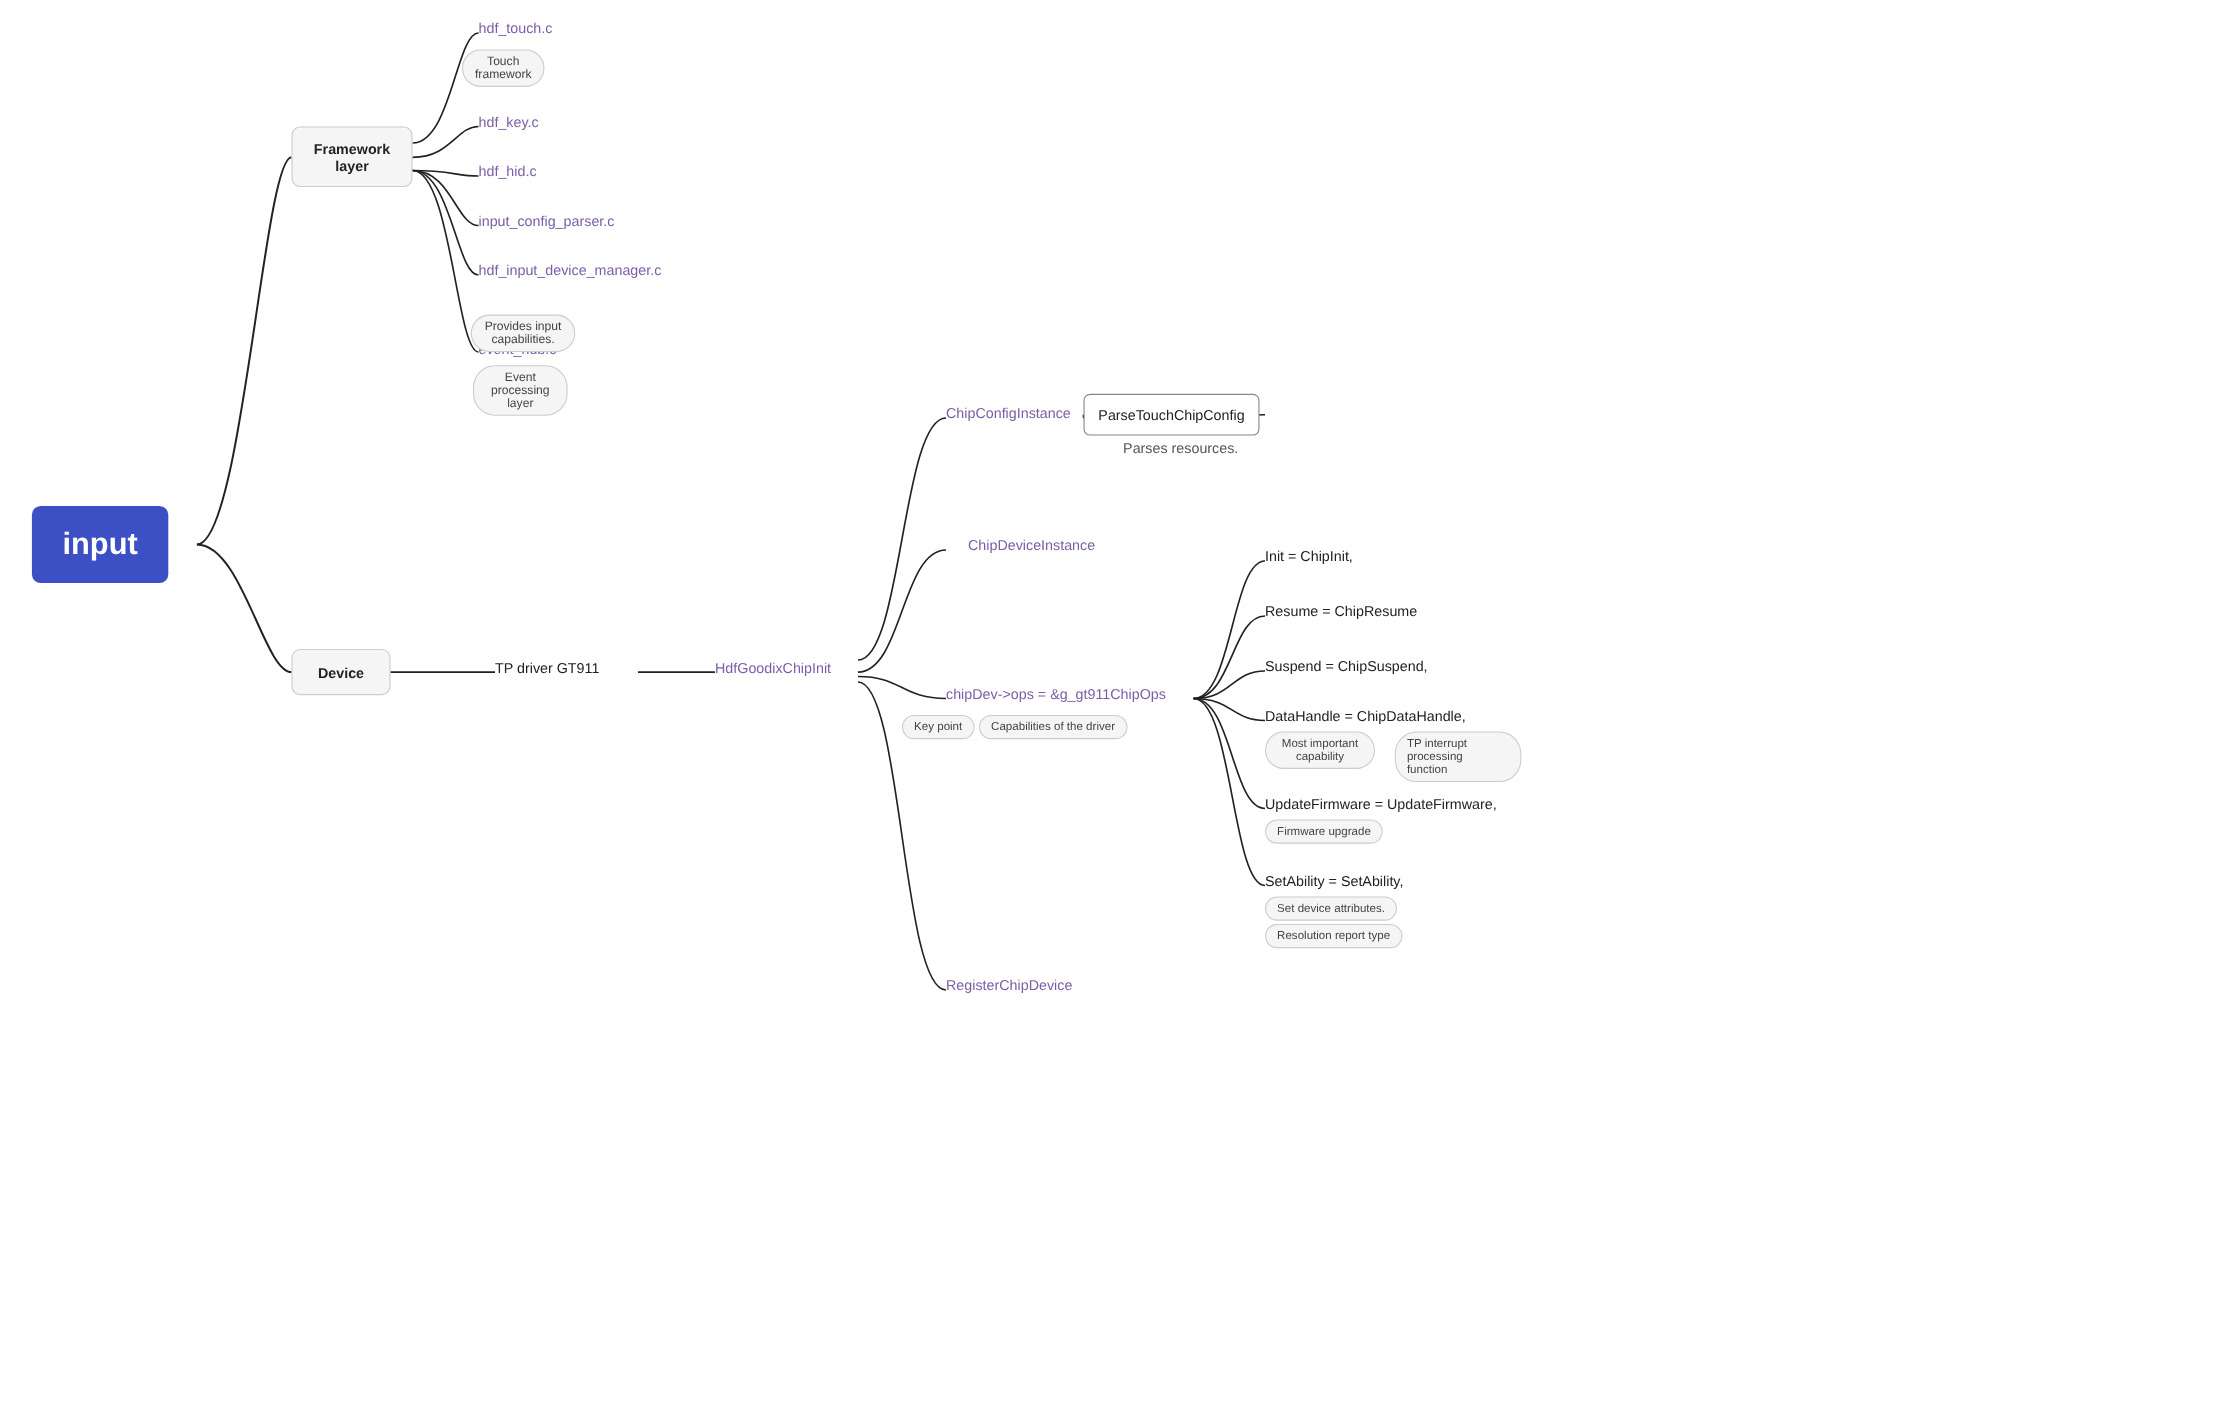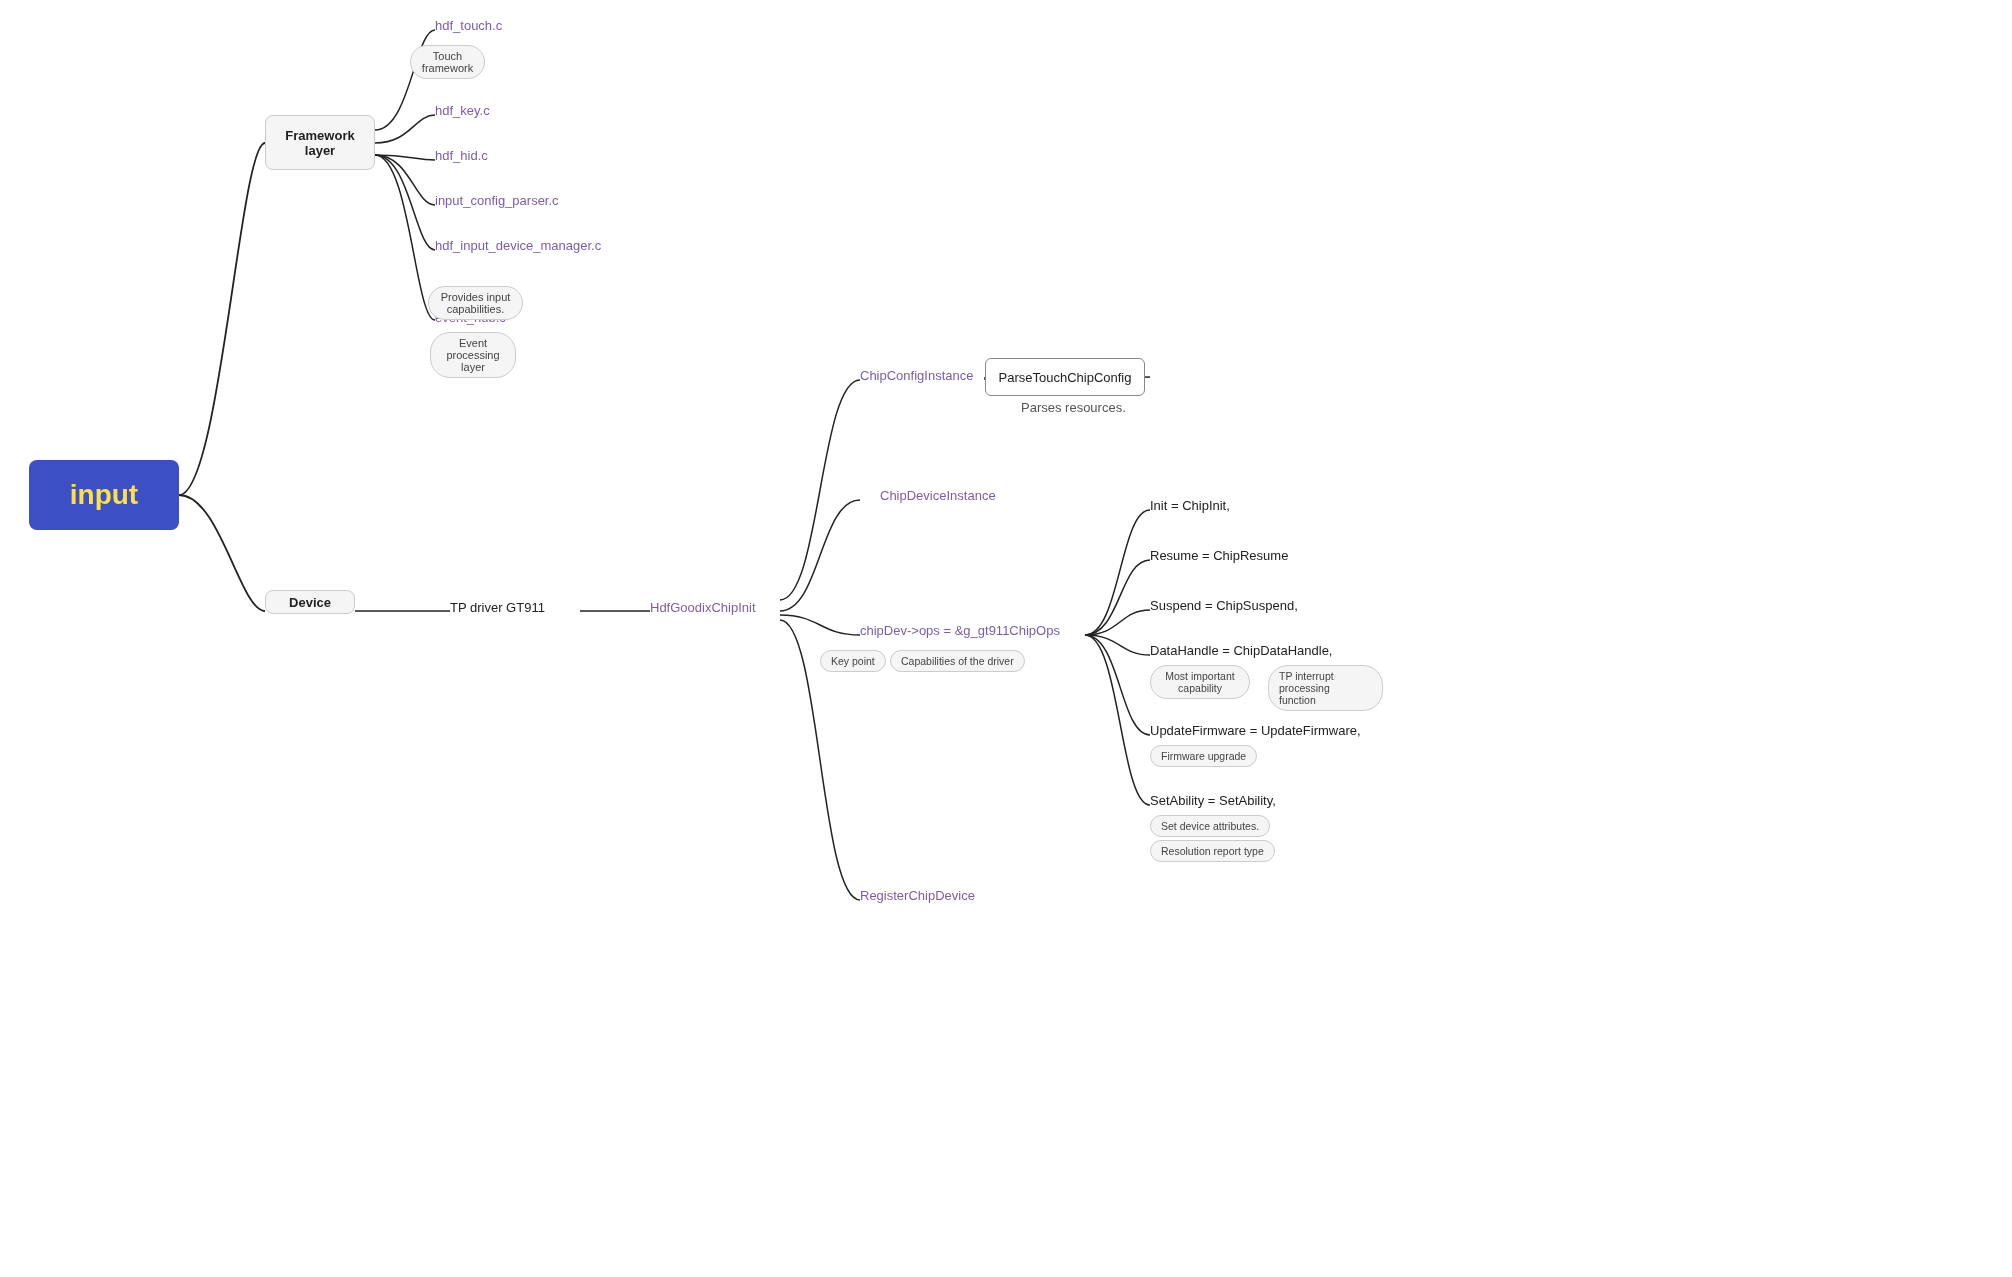--- a/index.html
+++ b/index.html
@@ -25,25 +25,25 @@
       pointer-events: none;
     }
     .node {
       position: absolute;
       display: flex;
       align-items: center;
       justify-content: center;
     }
     .node-input {
       background: #3d4fc4;
-      color: #fde047;
+      color: #ffffff;
       font-size: 28px;
       font-weight: bold;
       border-radius: 8px;
-      width: 150px;
+      width: 124px;
       height: 70px;
       left: 29px;
       top: 460px;
     }
     .node-box {
       background: #f5f5f5;
       border: 1.5px solid #ccc;
       border-radius: 8px;
       font-size: 13px;
       font-weight: bold;
@@ -51,21 +51,21 @@
       color: #222;
     }
     .node-framework {
       width: 110px;
       height: 55px;
       left: 265px;
       top: 115px;
     }
     .node-device {
       width: 90px;
-      height: 24px;
+      height: 42px;
       left: 265px;
       top: 590px;
     }
     .node-parse-touch {
       width: 160px;
       height: 38px;
       left: 985px;
       top: 358px;
       border: 1.5px solid #888;
       border-radius: 6px;
@@ -165,21 +165,21 @@
     <span>Device</span>
   </div>
 
   <div class="label-text label-link" style="left:435px; top:18px;">hdf_touch.c</div>
   <div class="label-text label-link" style="left:435px; top:103px;">hdf_key.c</div>
   <div class="label-text label-link" style="left:435px; top:148px;">hdf_hid.c</div>
   <div class="label-text label-link" style="left:435px; top:193px;">input_config_parser.c</div>
   <div class="label-text label-link" style="left:435px; top:238px;">hdf_input_device_manager.c</div>
   <div class="label-text label-link" style="left:435px; top:310px;">event_hub.c</div>
 
-  <div class="bubble" style="left:410px; top:45px; width:75px;">
+  <div class="bubble" style="left:420px; top:45px; width:75px;">
     <span style="white-space:pre-line;">Touch
 framework</span>
   </div>
 
   <div class="bubble" style="left:428px; top:258px; width:95px;margin-top:28px;">
     <span style="white-space:pre-line;">Provides input
 capabilities.</span>
   </div>
 
   <div class="bubble" style="left:430px; top:332px; width:86px;">

